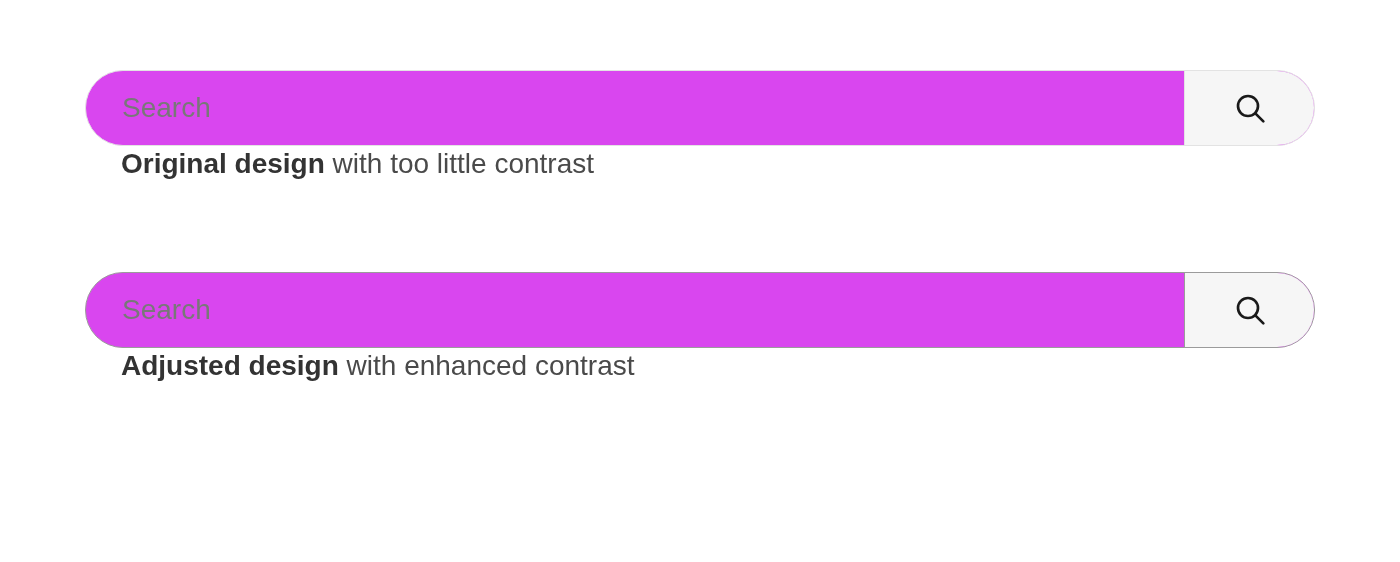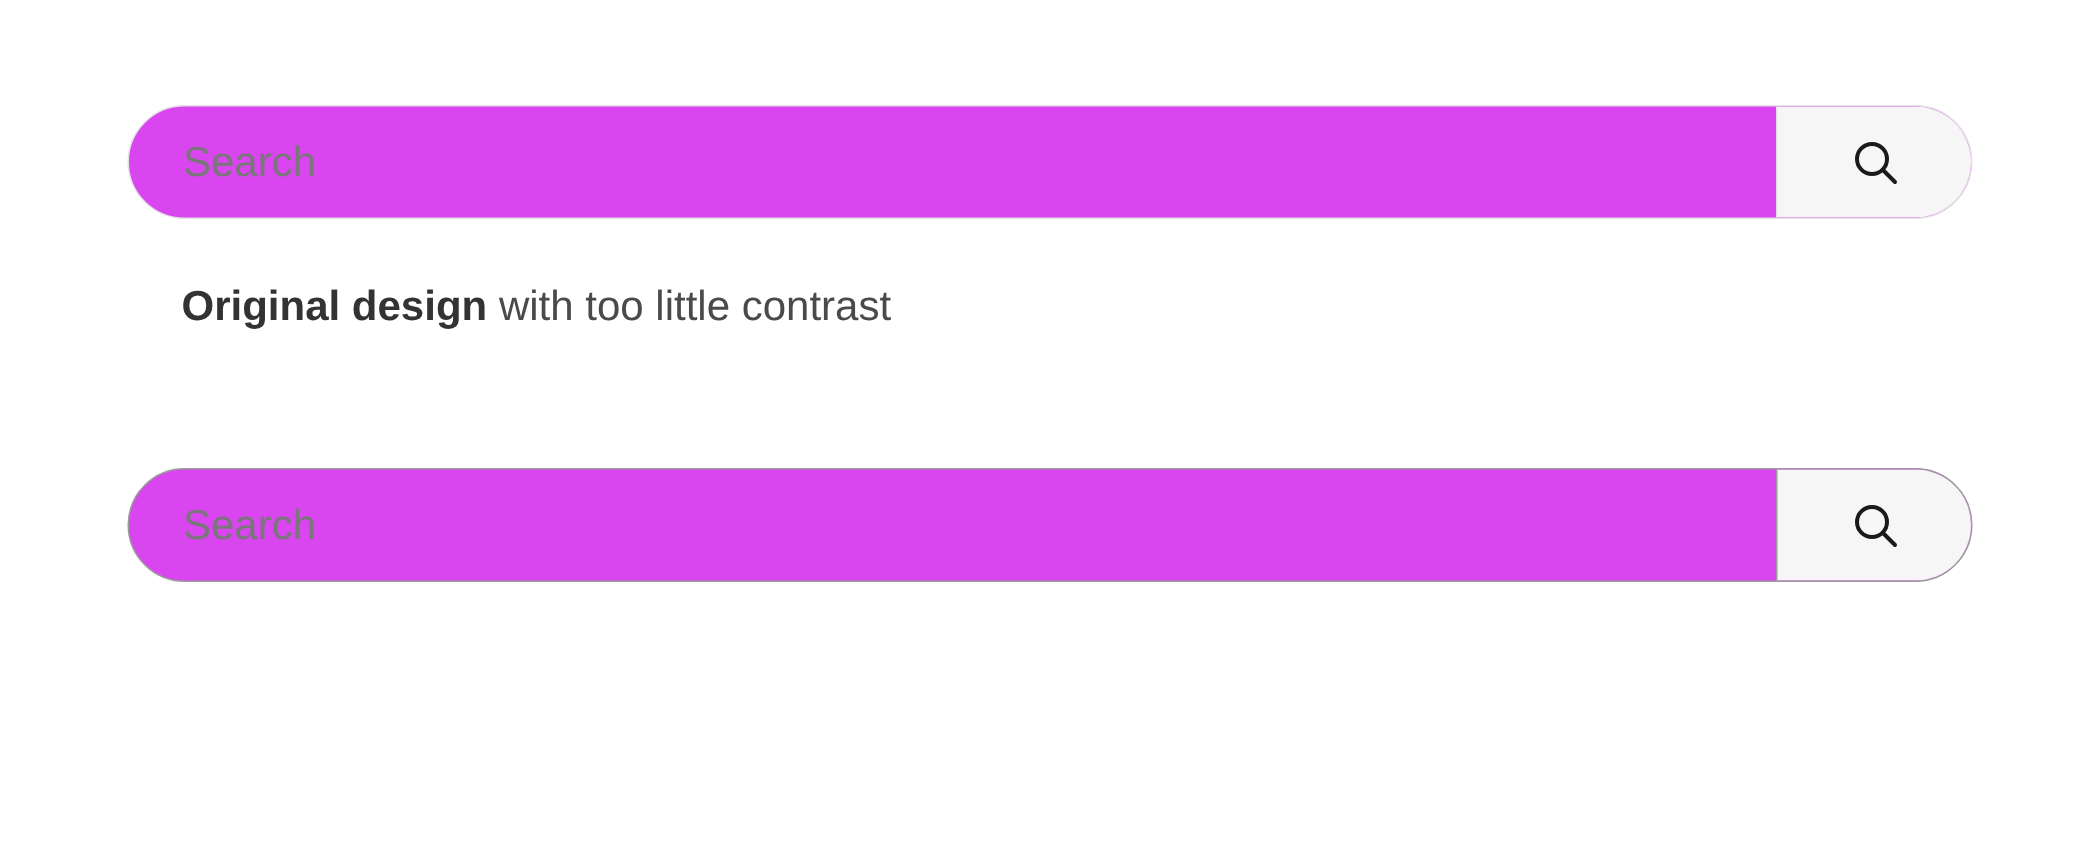--- a/index.html
+++ b/index.html
@@ -58,21 +58,20 @@
     }
     .high-contrast .search-button {
       border-left: 1px solid #9b9b9b;
     }
     .search-button svg {
       width: 32px;
       height: 32px;
       stroke: #1a1a1a;
     }
     .caption {
-      margin-top: 40px;
       padding-left: 36px;
       font-size: 28px;
       color: #4a4a4a;
       line-height: 1.3;
     }
     .caption strong {
       font-weight: 700;
       color: #333333;
     }
   </style>
@@ -97,13 +96,16 @@
 <div class="example">
   <div class="search-bar high-contrast">
     <input type="text" class="search-input" placeholder="Search" style="">
     <button class="search-button">
       <svg viewBox="0 0 24 24" fill="none" stroke-width="2" stroke-linecap="round">
         <circle cx="10.5" cy="10.5" r="7.5"></circle>
         <line x1="16" y1="16" x2="22" y2="22"></line>
       </svg>
     </button>
   </div>
+  <p class="caption">
+    <strong>Adjusted design</strong><span> with enhanced contrast</span>
+  </p>
 </div>
 
 </body></html>

